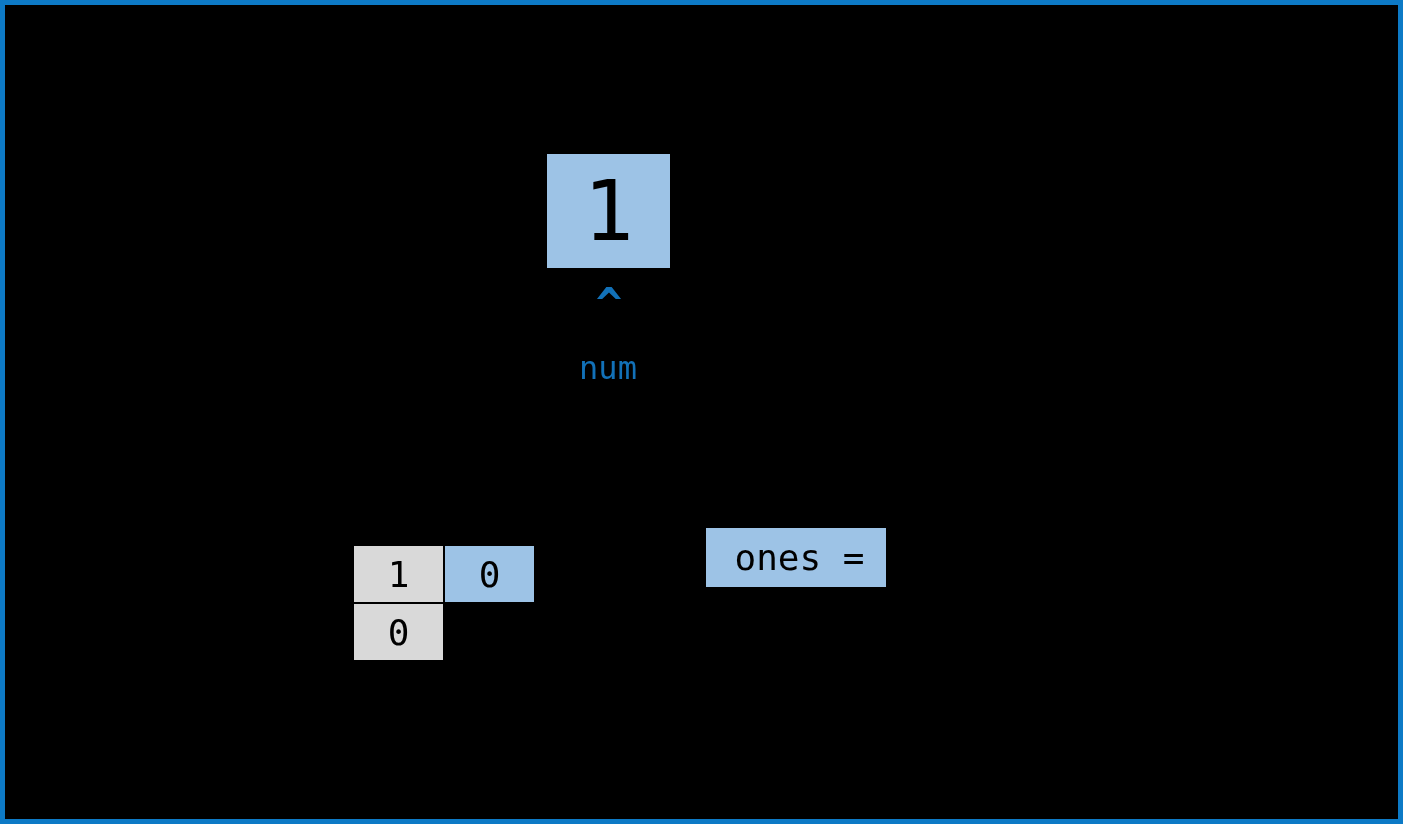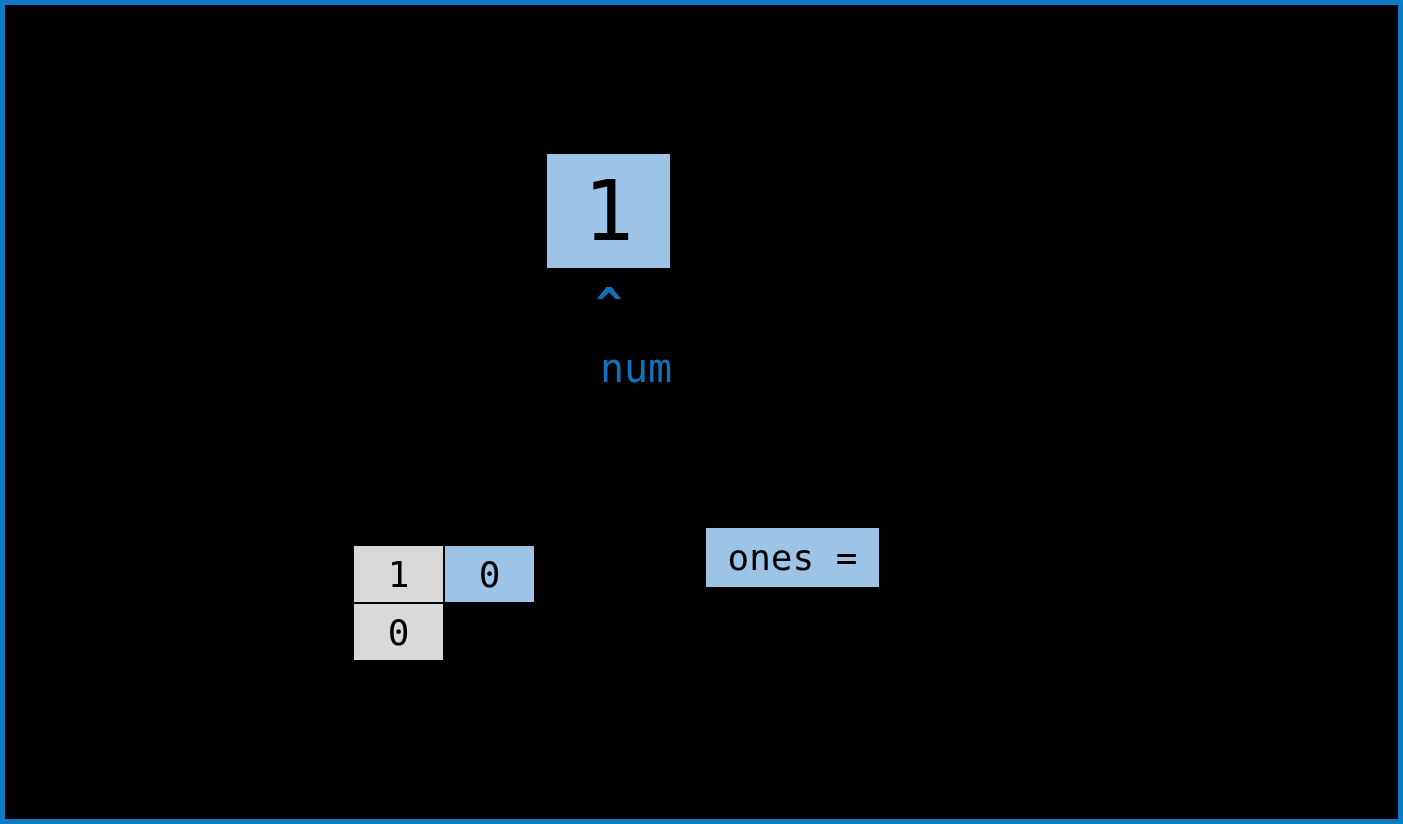--- a/index.html
+++ b/index.html
@@ -46,25 +46,25 @@
     width: 50px;
     height: 46px;
     text-align: center;
     font-size: 44px;
     font-weight: bold;
     line-height: 1;
     color: var(--accent-blue, #1271b8);
   }
   .num-label {
     position: absolute;
-    left: 596px;
+    left: 568px;
     top: 348px;
     width: 80px;
     text-align: center;
-    font-size: 40px;
+    font-size: 32px;
     line-height: 40px;
     color: var(--accent-blue, #1271b8);
   }
   
   .state-cell {
     position: absolute;
     width: 93px;
     height: 60px;
     border: 2px solid #000;
     box-sizing: border-box;
@@ -87,20 +87,21 @@
     height: 59px;
     display: flex;
   }
   .code-seg {
     display: flex;
     align-items: center;
     justify-content: center;
     font-size: 36px;
     color: var(--text-black, #000);
     white-space: pre;
+    padding-left: 7px;
   }
   .code-lhs {
     width: 173px;
     background: var(--fill-blue, #9dc3e6);
   }
   .code-rhs {
     width: 447px;
     background: var(--fill-gray, #d9d9d9);
   }
 </style>

